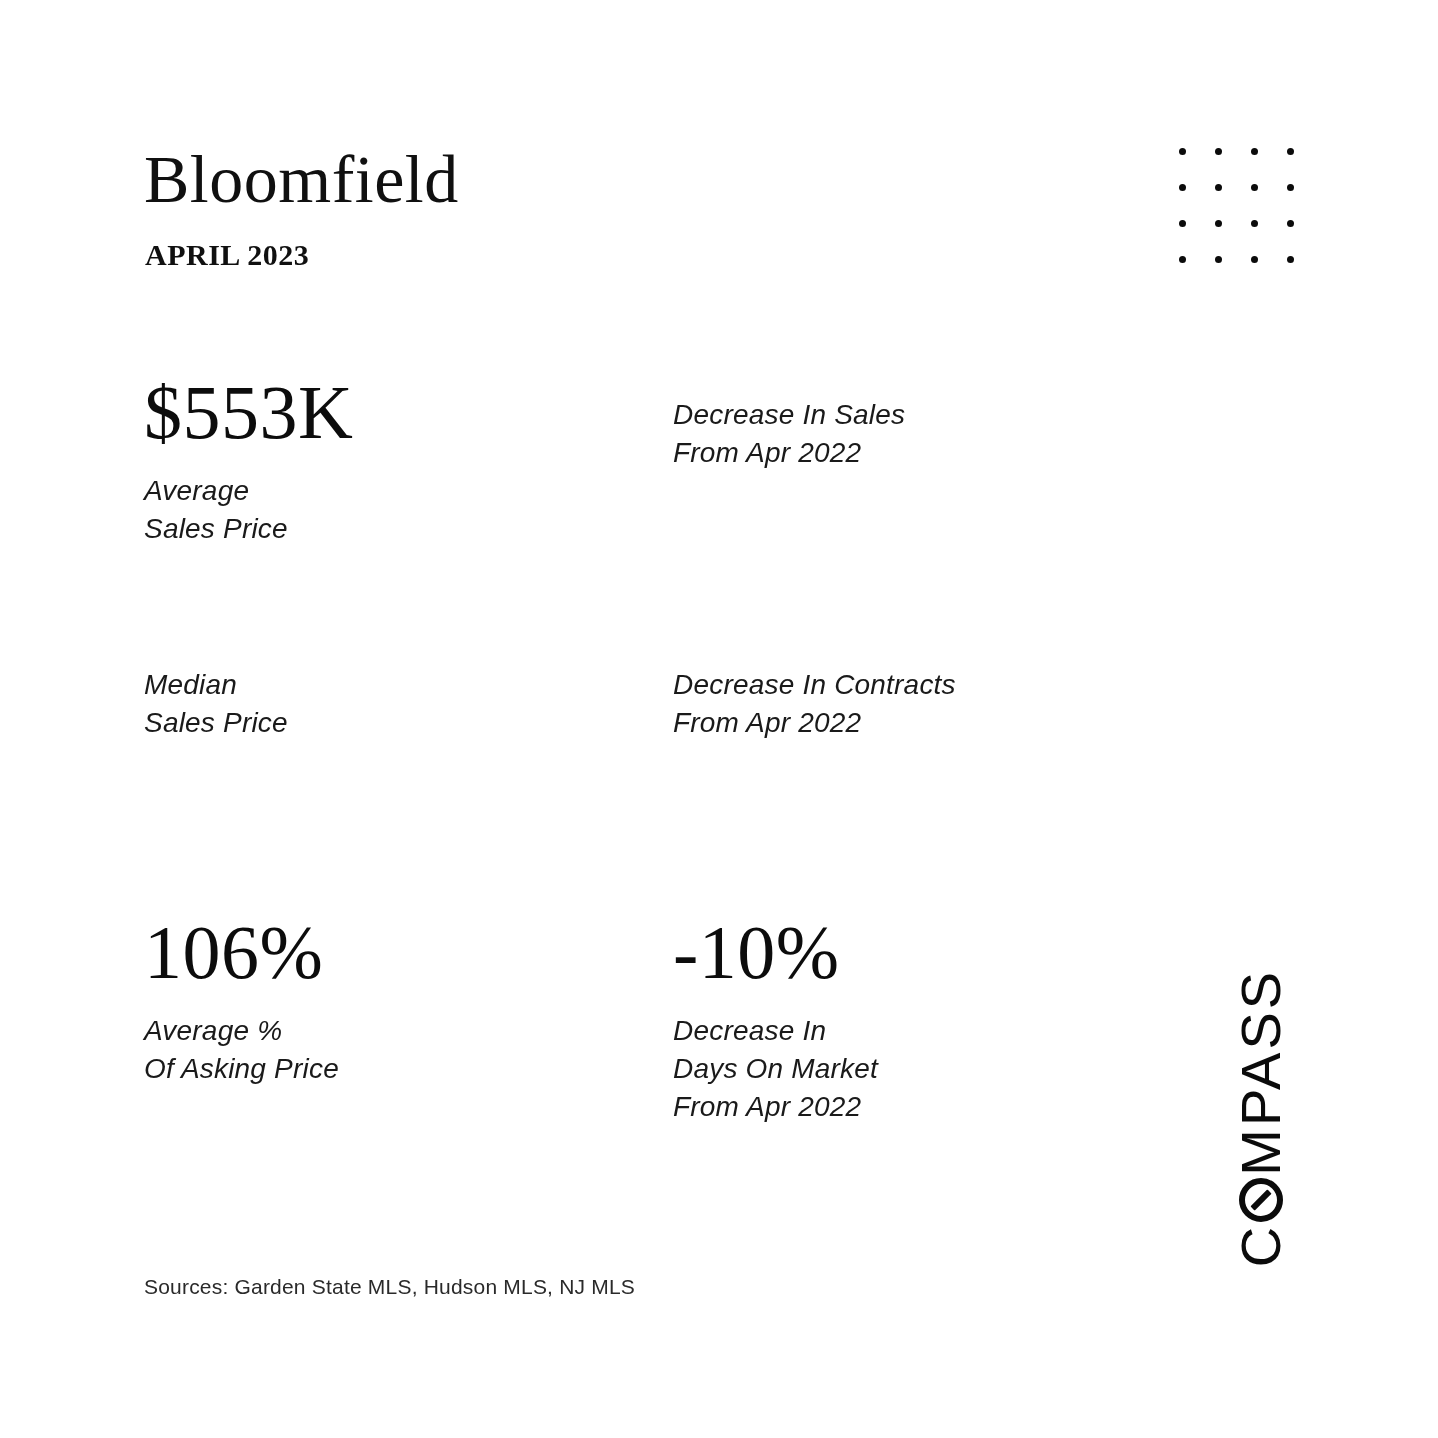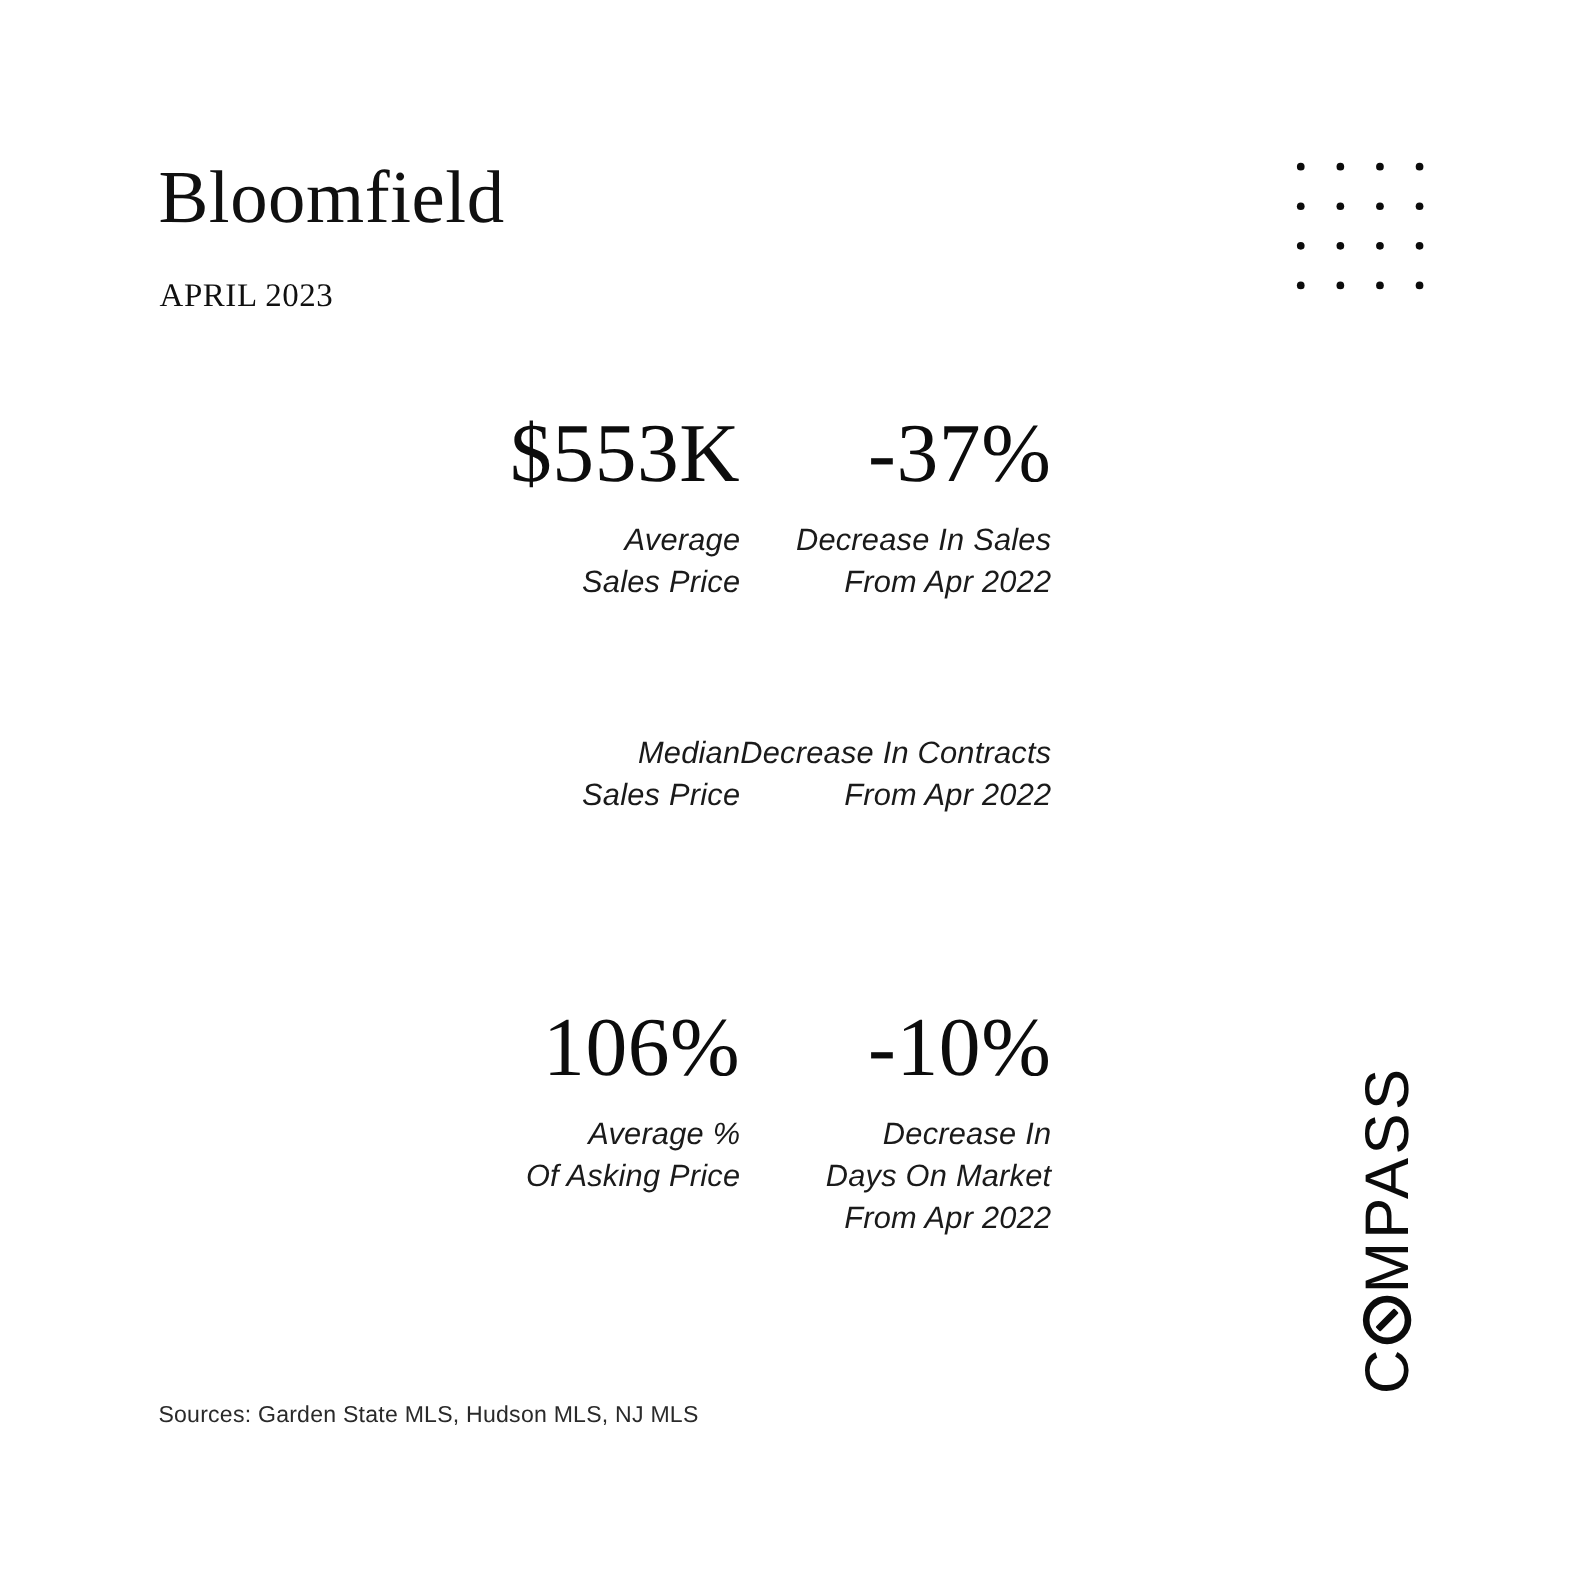--- a/index.html
+++ b/index.html
@@ -25,25 +25,25 @@
     font-family: "Liberation Serif", serif;
     font-size: 68px;
     line-height: 1;
     font-weight: 500;
     color: #101010;
     letter-spacing: 0.5px;
   }
   .subtitle {
     position: absolute;
     left: 145px;
-    top: 252px;
+    top: 238px;
     font-family: "Liberation Serif", serif;
     font-size: 30px;
     line-height: 1.1;
-    font-weight: 400;
+    font-weight: 700;
     color: #101010;
     letter-spacing: 0.5px;
   }
 
   
   .dot-grid {
     position: absolute;
     left: 1179px;
     top: 148px;
     display: grid;
@@ -61,21 +61,20 @@
   }
 
   
   .stats {
     position: absolute;
     left: 144px;
     top: 374px;
     display: grid;
     grid-template-columns: 529px auto;
     grid-auto-rows: 270px;
-    text-align: right;
   }
   .stat .value {
     font-family: "Liberation Serif", serif;
     font-size: 76px;
     line-height: 1;
     font-weight: 400;
     color: #0c0c0c;
     letter-spacing: 0.5px;
   }
   .stat .label {
@@ -177,21 +176,20 @@
       <i></i>
     </div>
 
   <div class="stats">
     <div class="stat">
       <div class="value">$553K</div>
       <div class="label">Average
 Sales Price</div>
     </div>
     <div class="stat">
-      <div class="value">-37%</div>
       <div class="label">Decrease In Sales
 From Apr 2022</div>
     </div>
     <div class="stat">
       <div class="label">Median
 Sales Price</div>
     </div>
     <div class="stat">
       <div class="label">Decrease In Contracts
 From Apr 2022</div>

